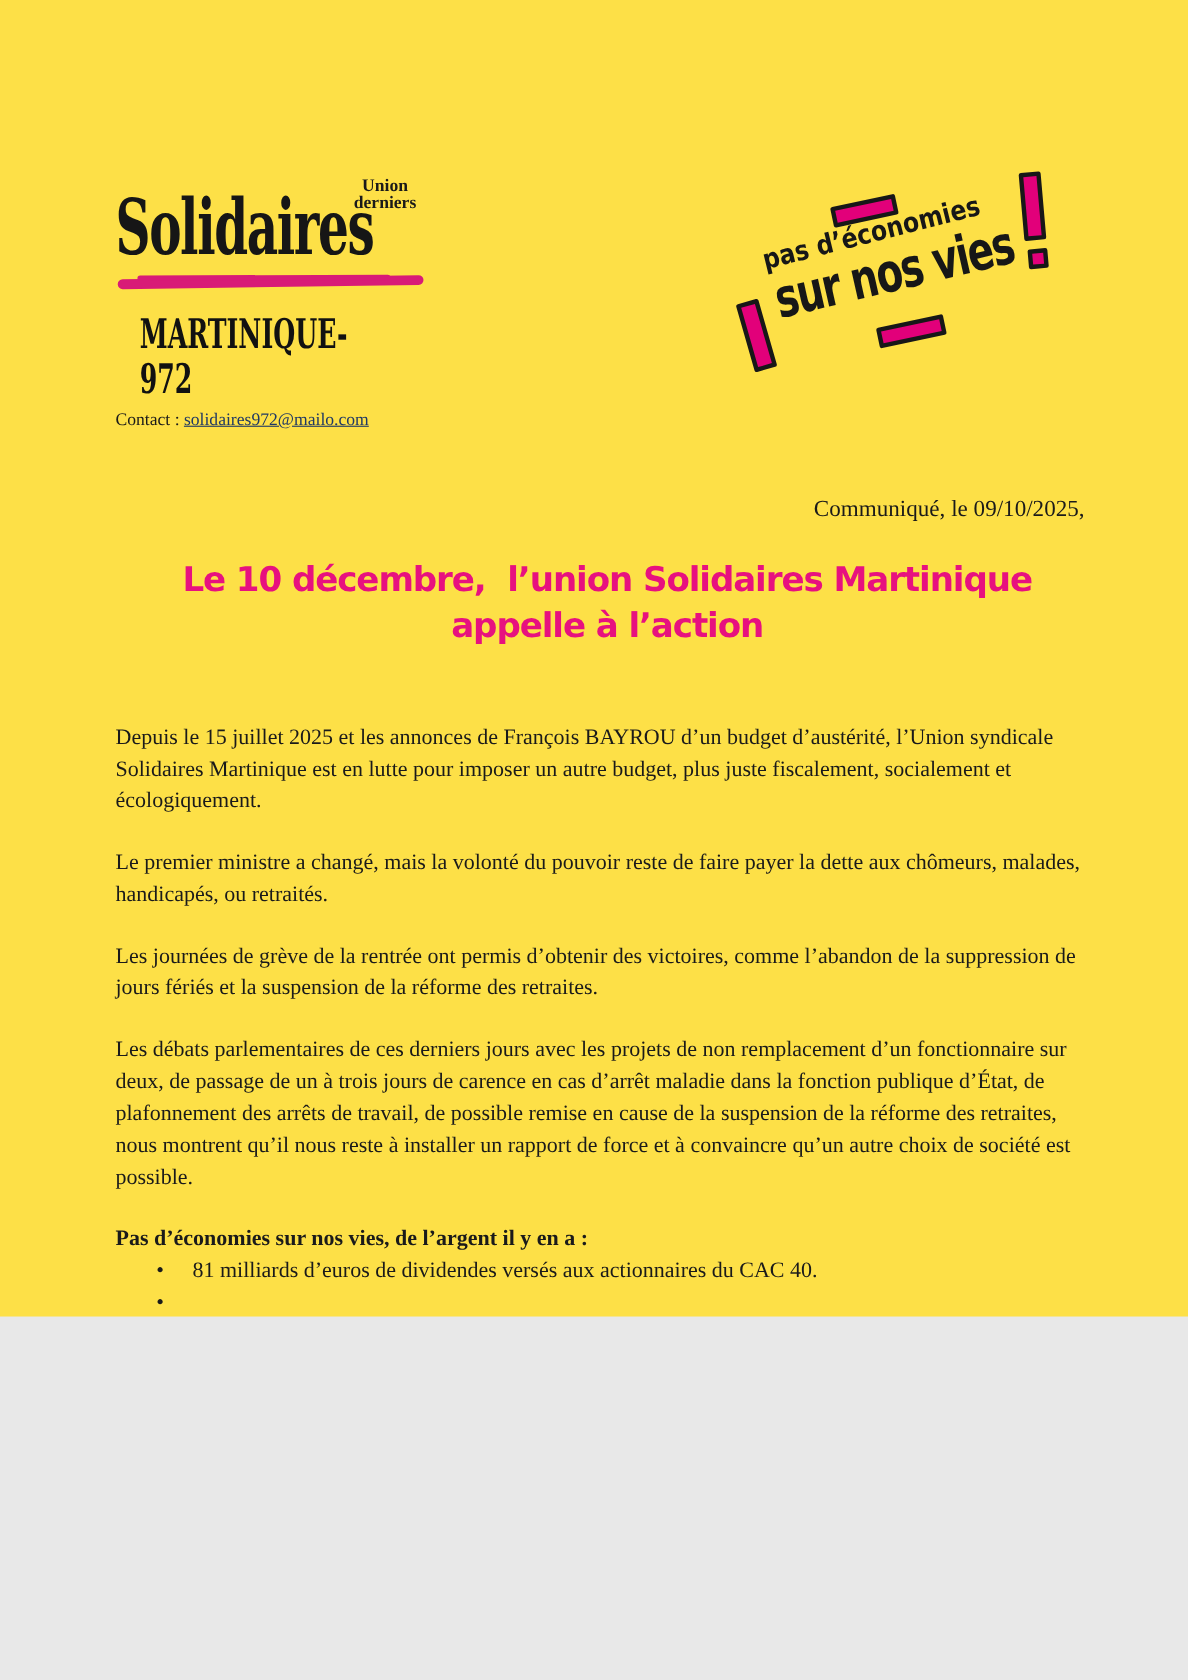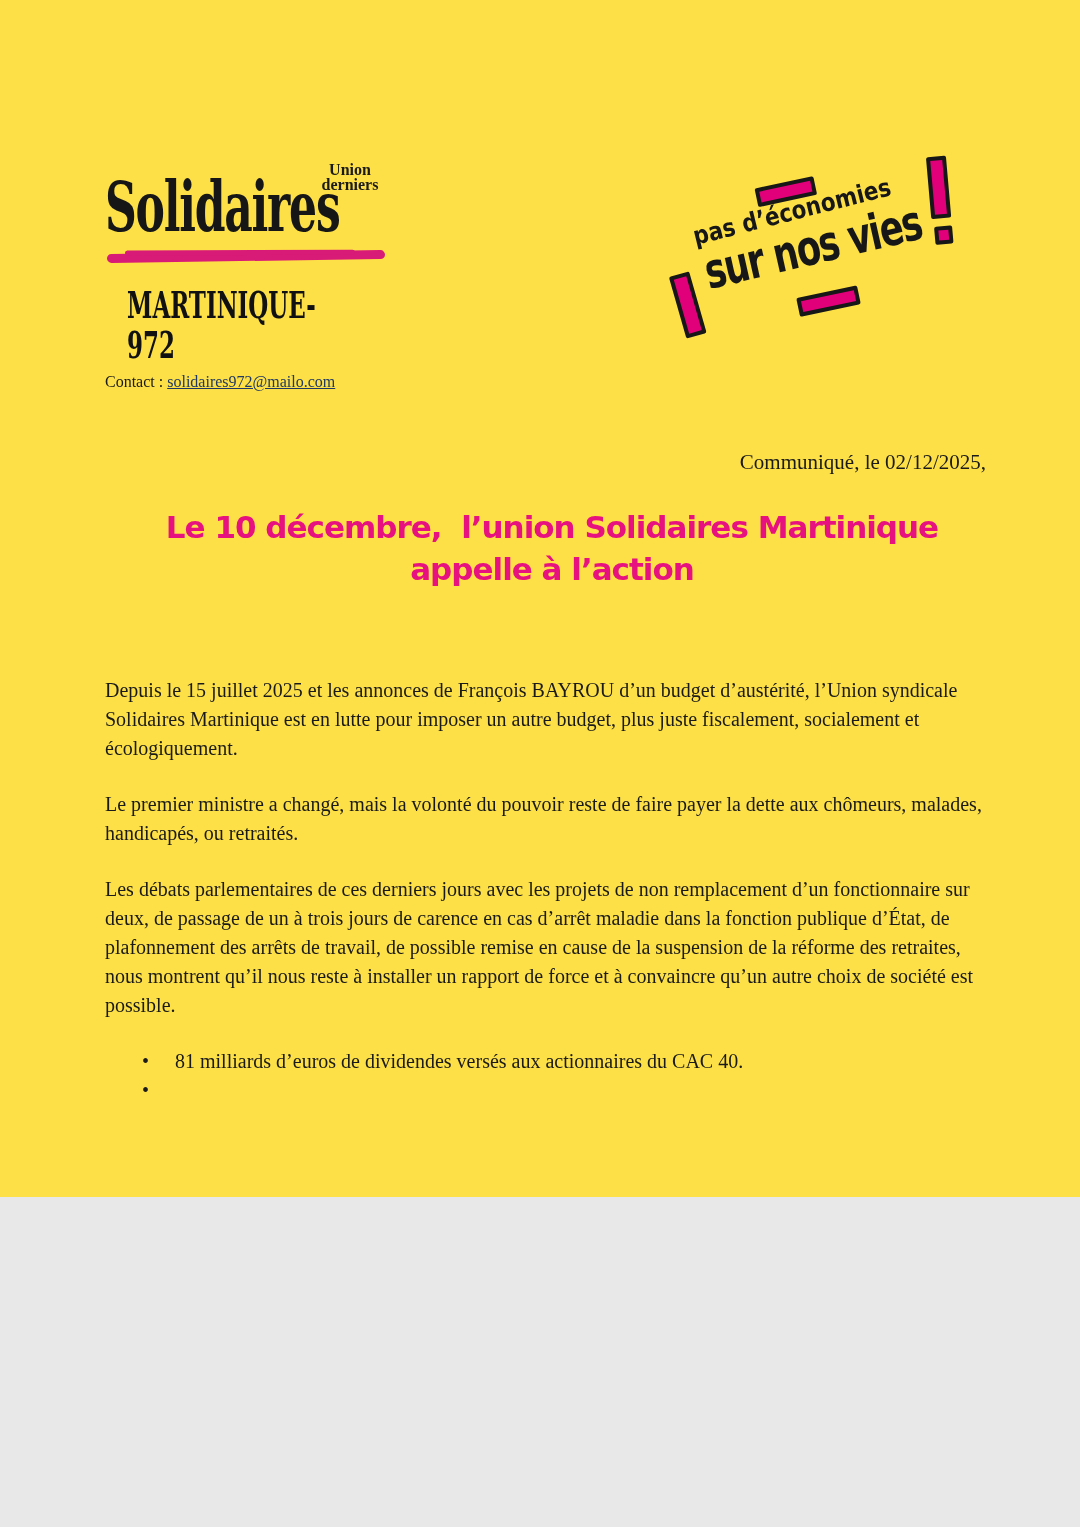--- a/index.html
+++ b/index.html
@@ -64,21 +64,21 @@
 
   
   .title{
     position:absolute;left:0;top:506px;width:1080px;margin:0;text-align:center;
     font-family:"DejaVu Sans",sans-serif;font-weight:bold;color:#e7117f;
     font-size:31px;line-height:42px;letter-spacing:-1px;
   }
   .title span{display:block;white-space:pre-wrap;padding-left:24px;}
 
   
-  .content{position:absolute;left:105px;top:656px;width:882px;font-size:20px;line-height:29px;margin-top:20px;}
+  .content{position:absolute;left:105px;top:656px;width:882px;font-size:20px;line-height:29px;}
   .content p{margin:0 0 27px 0;}
   .content p.bold{font-weight:bold;margin-bottom:0;}
   .content ul{list-style:none;margin:0 0 16px 0;padding:0;}
   .content li{position:relative;padding-left:70px;line-height:29px;}
   .content li .b{position:absolute;left:37px;top:0;}
 </style>
 </head>
 <body>
 
 <div class="page">
@@ -103,32 +103,34 @@
       <div class="bar badge-excl-bar"></div>
       <div class="bar badge-excl-dot"></div>
     </div>
   </div>
 
   <p class="contact">
     <span>Contact :</span>
     <a>solidaires972@mailo.com</a>
   </p>
 
-  <p class="dateline">Communiqué, le 02/12/2025,</p>
+  <p class="dateline">Communiqué, le 09/10/2025,</p>
 
   <h1 class="title">
     <span>Le 10 décembre,  l’union Solidaires Martinique</span>
     <span>appelle à l’action</span>
   </h1>
 
   <div class="content">
     <p>Depuis le 15 juillet 2025 et les annonces de François BAYROU d’un budget d’austérité, l’Union syndicale Solidaires Martinique est en lutte pour imposer un autre budget, plus juste fiscalement, socialement et écologiquement.</p>
     <p>Le premier ministre a changé, mais la volonté du pouvoir reste de faire payer la dette aux chômeurs, malades, handicapés, ou retraités.</p>
+    <p>Les journées de grève de la rentrée ont permis d’obtenir des victoires, comme l’abandon de la suppression de jours fériés et la suspension de la réforme des retraites.</p>
     <p>Les débats parlementaires de ces derniers jours avec les projets de non remplacement d’un fonctionnaire sur deux, de passage de un à trois jours de carence en cas d’arrêt maladie dans la fonction publique d’État, de plafonnement des arrêts de travail, de possible remise en cause de la suspension de la réforme des retraites, nous montrent qu’il nous reste à installer un rapport de force et à convaincre qu’un autre choix de société est possible.</p>
 
+    <p class="bold">Pas d’économies sur nos vies, de l’argent il y en a :</p>
     <ul>
       <li>
         <span class="b">•</span>
         <span>81 milliards d’euros de dividendes versés aux actionnaires du CAC 40.</span>
       </li>
       <li>
         <span class="b">•</span>
       </li>
     </ul>
 

